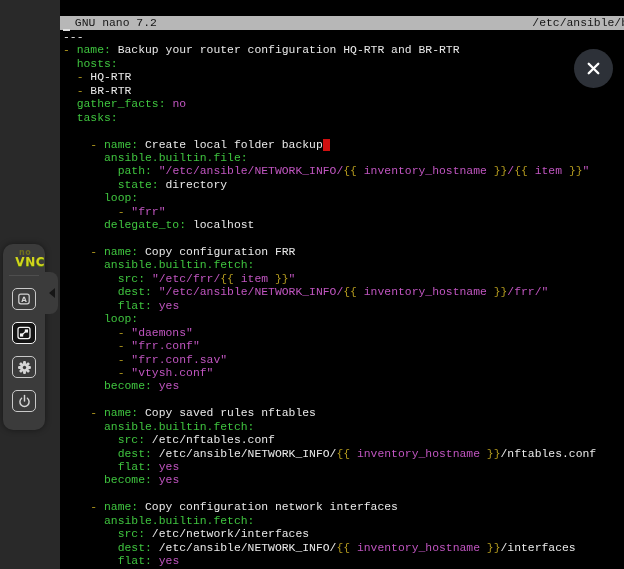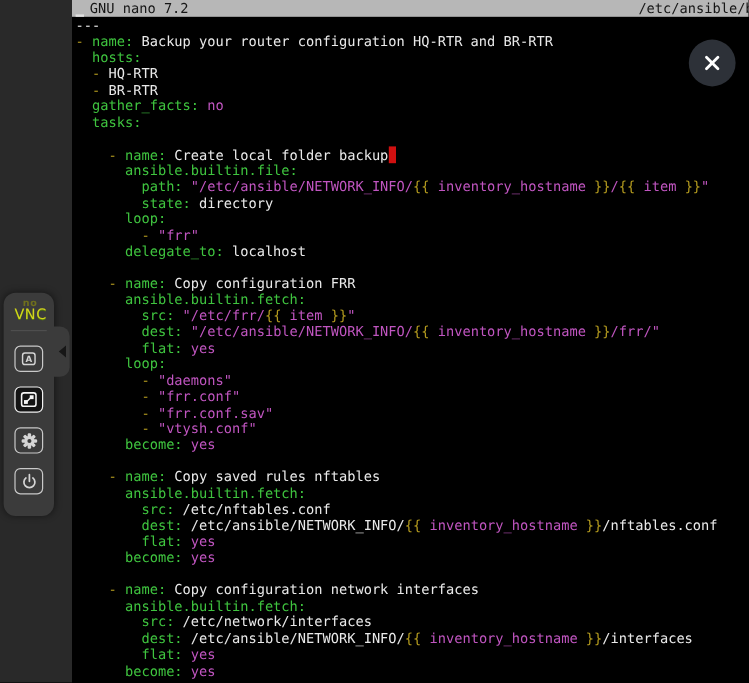--- a/index.html
+++ b/index.html
@@ -6,36 +6,36 @@
   .stage{position:relative;width:624px;height:569px;overflow:hidden;
          font-family:"DejaVu Sans Mono",monospace;background:#000;}
 
   
   .left-strip{position:absolute;left:0;top:0;width:60px;height:569px;background:#292929;}
   .control-panel{position:absolute;left:3px;top:244px;width:42px;height:186px;
                  background:#3b3b3b;border-radius:10px;box-shadow:0 0 6px rgba(0,0,0,.45);}
   .logo{padding-top:5px;line-height:0;}
   .logo-no{margin-left:16px;font-family:"DejaVu Sans",sans-serif;font-weight:bold;
            font-size:8px;line-height:8px;color:#6f6f1d;letter-spacing:.5px;}
-  .logo-vnc{margin-left:9px;font-family:"DejaVu Sans",sans-serif;font-weight:normal;
+  .logo-vnc{margin-left:9px;font-family:"DejaVu Sans",sans-serif;font-weight:bold;
             font-size:12px;line-height:11px;letter-spacing:.5px;color:#d2d51d;
-            text-shadow:0 1px 0 #567d08;}
+            text-shadow:0 1px 0 #567d08;text-align:right;}
   .panel-divider{margin:7px 6px 0 6px;border-top:1px solid #4e4e4e;}
   .vbtn{display:flex;align-items:center;justify-content:center;
         width:24px;height:22px;margin:12px auto 0 auto;padding:0;
         background:transparent;border:1px solid #c9c9c9;border-radius:5px;cursor:pointer;}
   .vbtn.active{background:#141414;border-color:#f2f2f2;}
   .handle{position:absolute;left:45px;top:272px;width:13px;height:42px;
           background:#3b3b3b;border-radius:0 8px 8px 0;display:flex;
           align-items:center;justify-content:center;border:none;padding:0;cursor:pointer;}
   .tri{width:0;height:0;border-top:5px solid transparent;border-bottom:5px solid transparent;
        border-right:6px solid #161616;}
 
   
-  .terminal{position:absolute;left:60px;top:0;width:564px;height:414px;background:#000;}
+  .terminal{position:absolute;left:60px;top:16px;width:564px;height:414px;background:#000;font-family:Liberation Mono, monospace;}
   .titlebar{position:relative;height:14px;background:var(--titlebar);color:#161616;
             font-size:11.4px;line-height:14px;white-space:pre;overflow:hidden;
             display:flex;justify-content:space-between;padding-left:8px;}
   .tb-file{margin-right:-4px;}
   .content{position:absolute;left:3px;top:15px;font-size:11.4px;line-height:13.45px;
            white-space:pre;color:var(--text);}
   .tline{height:13.45px;}
   .sg-p{color:var(--text);}
   .sg-k{color:var(--green);}
   .sg-d{color:var(--olive);}

